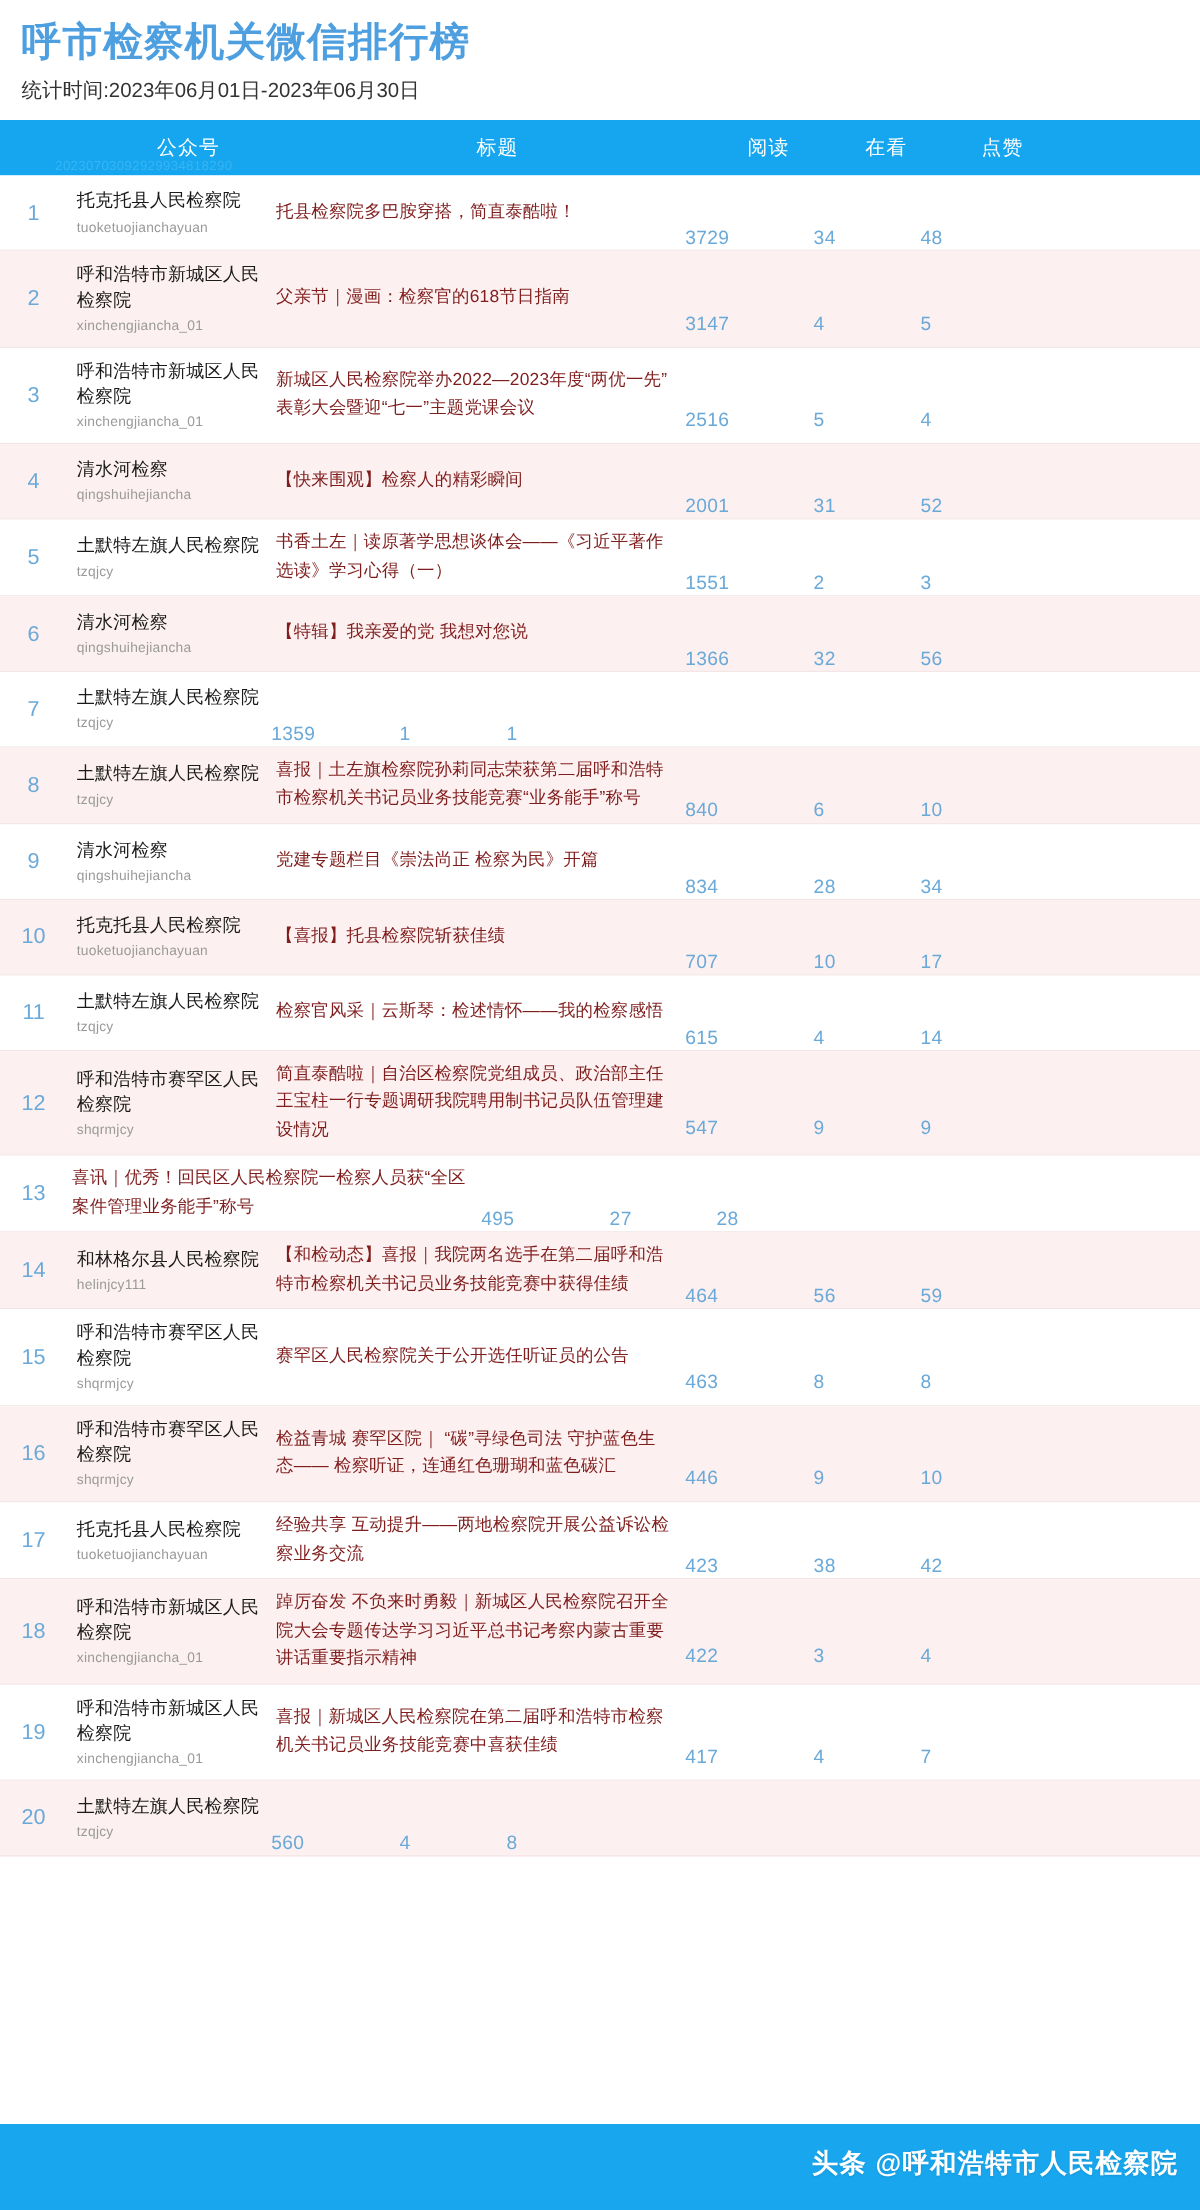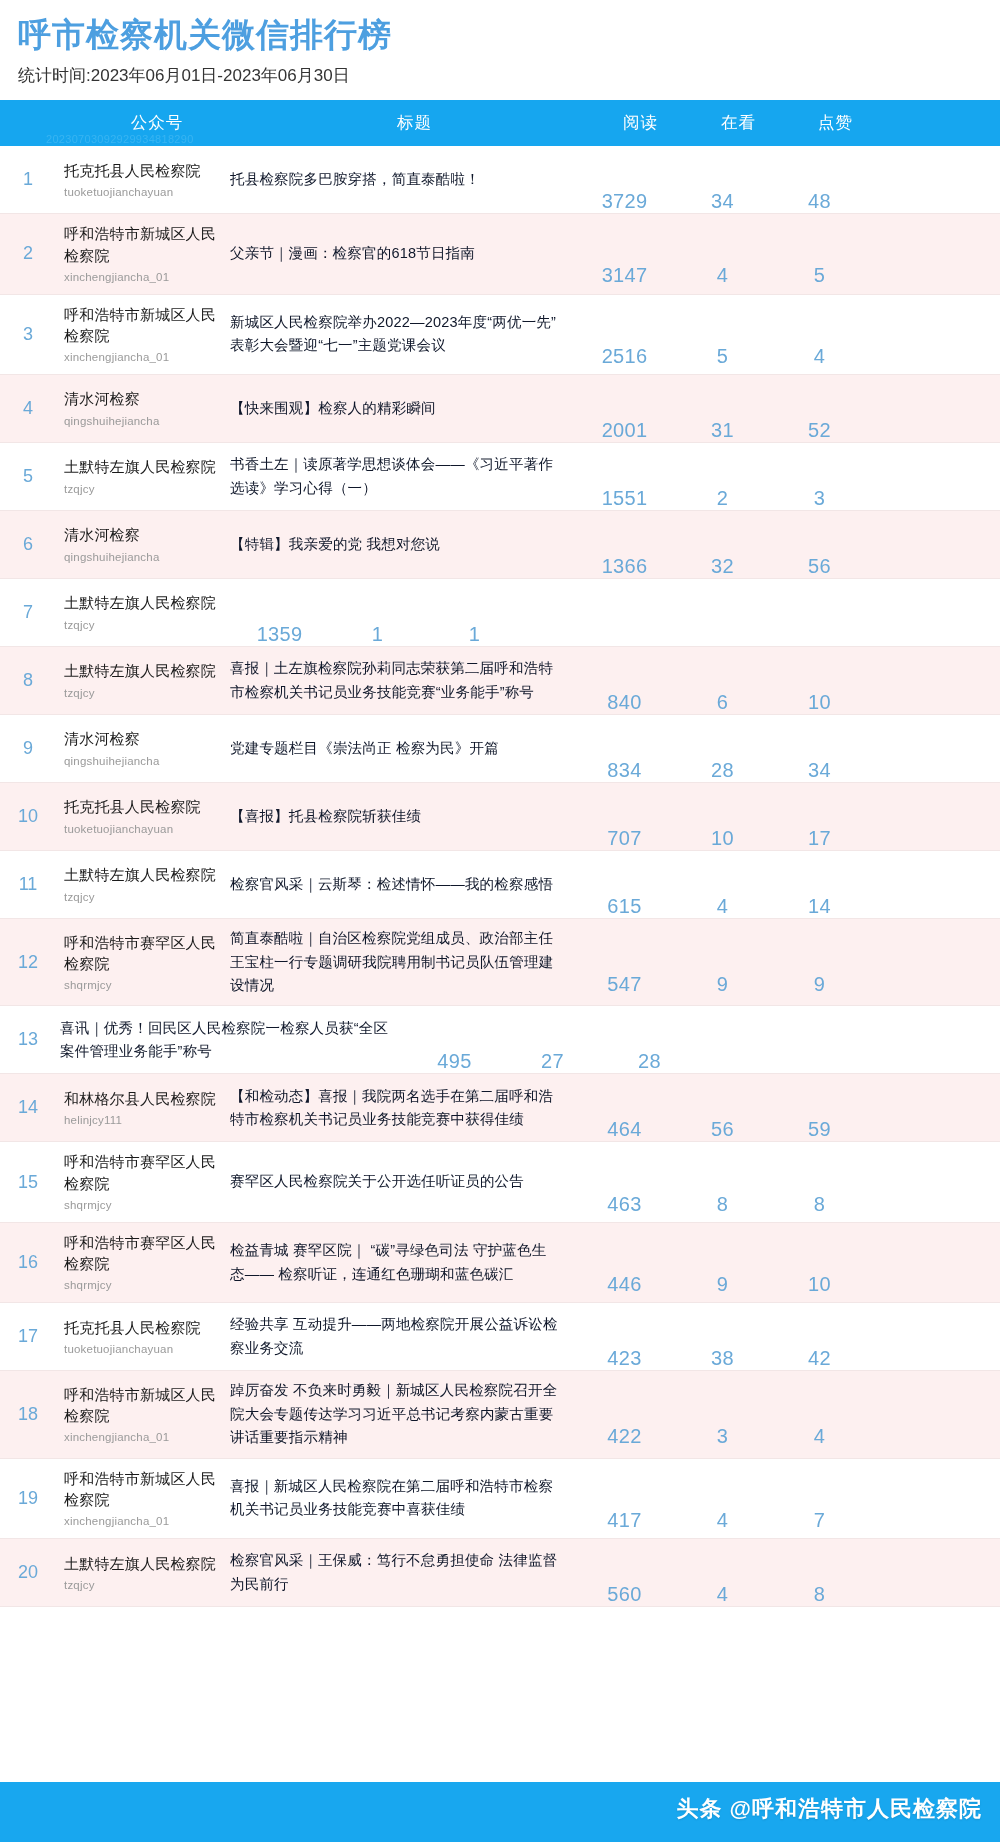--- a/index.html
+++ b/index.html
@@ -114,41 +114,41 @@
   .acct-id {
     font-size: 11.5px;
     color: #9a9a9a;
     margin-top: 5px;
     letter-spacing: 0.2px;
     line-height: 1.2;
   }
 
   .title-cell {
     font-size: 14.5px;
-    color: #0f172a;
+    color: #7f1d1d;
     line-height: 1.62;
     padding: 8px 12px 8px 4px;
     letter-spacing: 0.2px;
   }
 
   .num {
-    font-size: 20px;
+    font-size: 16px;
     color: #6aa9d8;
-    text-align: center;
+    text-align: left;
     letter-spacing: 0.3px;
     margin-top: 44px;
   }
 
   
   .footer {
     position: absolute;
     left: 0;
     bottom: 0;
     width: 1000px;
-    height: 60px;
+    height: 72px;
     background: #18a7ef;
     display: flex;
     align-items: center;
     justify-content: flex-end;
     padding-right: 18px;
     box-sizing: border-box;
   }
   .footer-text {
     font-size: 22px;
     color: #ffffff;
@@ -383,21 +383,20 @@
         <div class="cell c-read num">417</div>
         <div class="cell c-watch num">4</div>
         <div class="cell c-like num">7</div>
       </div>
       <div class="row even">
         <div class="cell c-rank rank">20</div>
         <div class="cell c-acct acct">
           <div class="acct-name">土默特左旗人民检察院</div>
           <div class="acct-id">tzqjcy</div>
         </div>
-        <div class="cell c-title title-cell">检察官风采｜王保威：笃行不怠勇担使命 法律监督为民前行</div>
         <div class="cell c-read num">560</div>
         <div class="cell c-watch num">4</div>
         <div class="cell c-like num">8</div>
       </div>
     </div>
 
   <div class="footer">
     <div class="footer-text">头条 @呼和浩特市人民检察院</div>
   </div>
 

